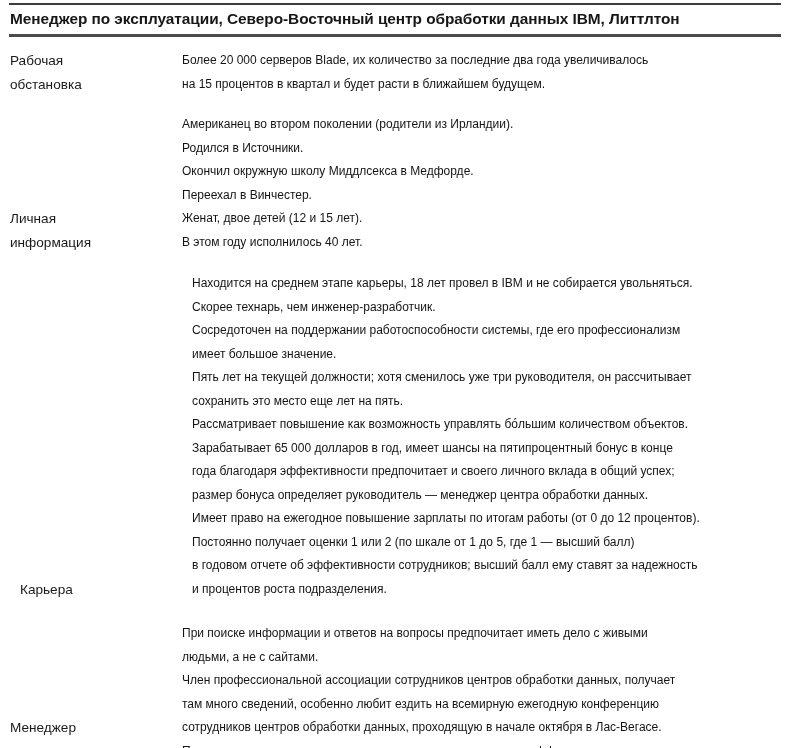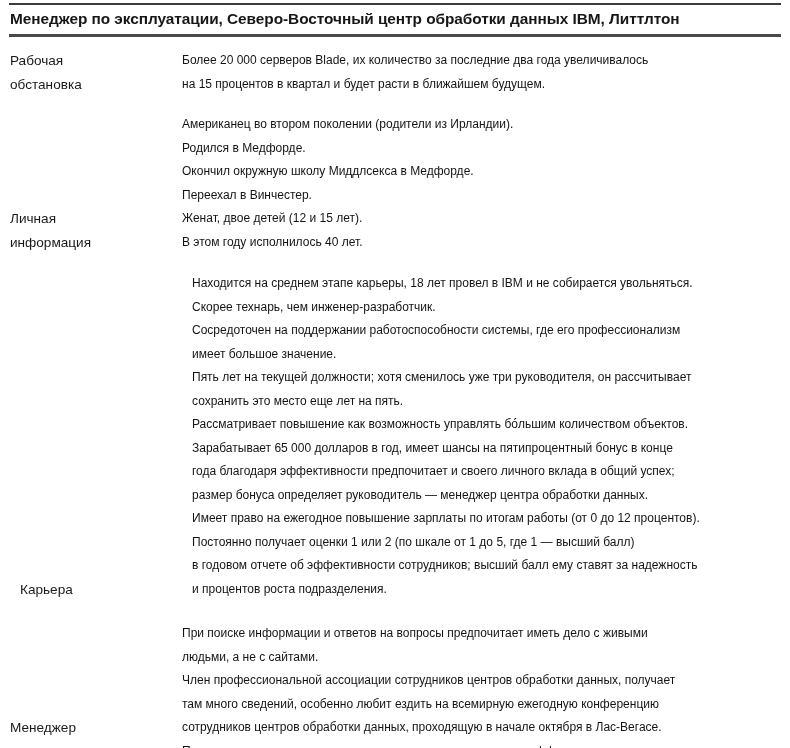--- a/index.html
+++ b/index.html
@@ -118,21 +118,21 @@
       <div class="section-row row-personal">
         <div class="section-label">
           <span class="lbl-line">Личная</span>
           <span class="lbl-line">информация</span>
         </div>
         <div class="section-content">
           <p class="para">
             <span class="ln">Американец во втором поколении (родители из Ирландии).</span>
           </p>
           <p class="para">
-            <span class="ln">Родился в Медфорде.</span>
+            <span class="ln">Родился в Источники.</span>
           </p>
           <p class="para">
             <span class="ln">Окончил окружную школу Миддлсекса в Медфорде.</span>
           </p>
           <p class="para">
             <span class="ln">Переехал в Винчестер.</span>
           </p>
           <p class="para">
             <span class="ln">Женат, двое детей (12 и 15 лет).</span>
           </p>

